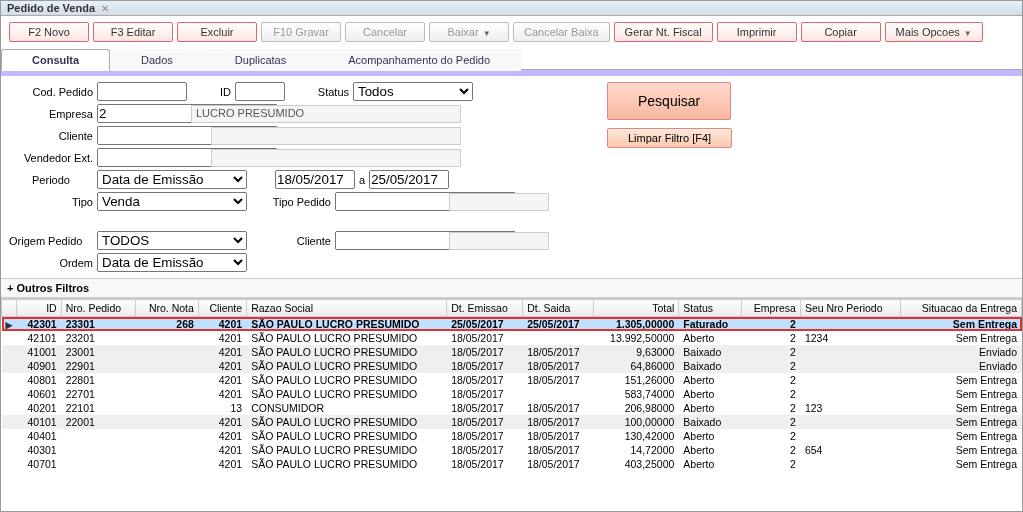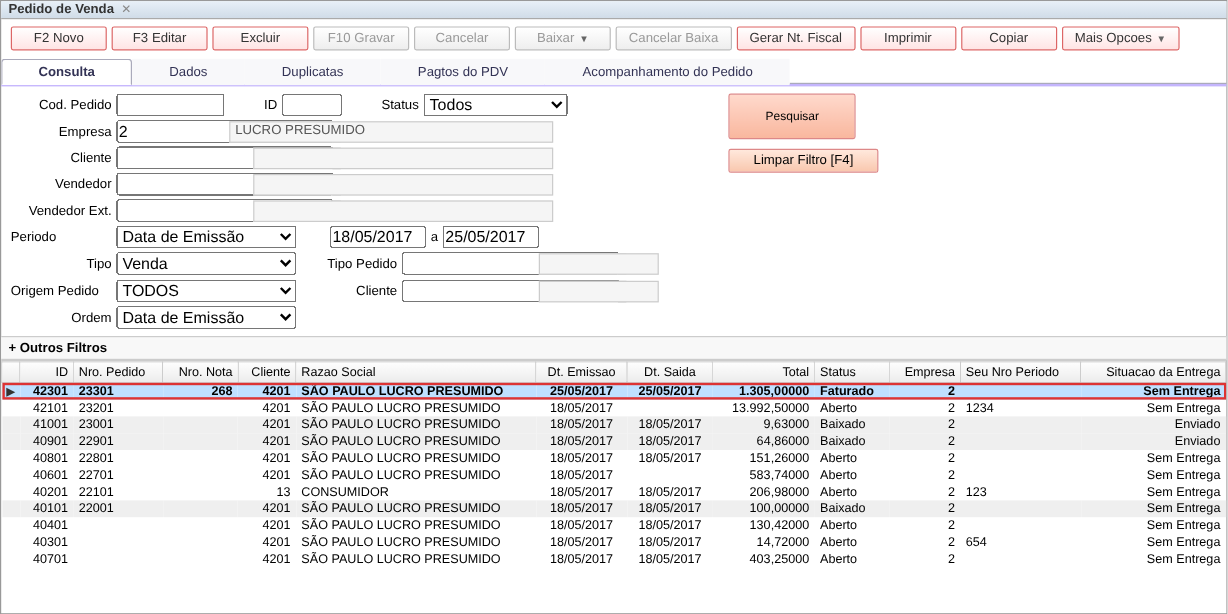--- a/index.html
+++ b/index.html
@@ -12,40 +12,40 @@
 .titlebar .close-x { color: #888; font-size: 10px; cursor:pointer; padding:0 2px; }
 
 
 .toolbar { display: flex; gap: 4px; padding: 6px 8px 4px; align-items: flex-start; flex-wrap: wrap; }
 .btn { border: 1px solid #d66; background: linear-gradient(#fff, #ffe4e4); padding: 3px 10px; font-size: 11px; border-radius: 2px; cursor: pointer; color: #333; min-height:20px; }
 .btn.gray { border-color: #bbb; background: linear-gradient(#fff,#eee); color:#999; }
 .btn.wide { min-width: 80px; }
 .btn .dd { font-size:8px; margin-left:4px; color:#666; }
 
 
-.tabs { display: flex; border-bottom: 2px solid #c4b5fd; margin-top:2px; }
+.tabs { display: flex; border-bottom: 6px solid #c4b5fd; margin-top:2px; }
 .tab { flex: 0 0 auto; padding: 4px 30px; font-size: 11px; cursor: pointer; border-top:1px solid transparent; border-left:1px solid transparent; border-right:1px solid transparent; color:#335; position:relative; top:1px; background:#f8f8fa; }
 .tab.active { background: #fff; font-weight: bold; border-color:#aab; border-bottom:1px solid #fff; border-radius:3px 3px 0 0; }
 .tabs-fill { flex:1; border-bottom:1px solid #aab; }
 .readonly-text { background:#f5f5f5; border:1px solid #ccc; height:18px; padding:1px 4px; font-size:11px; color:#555; }
 .lookup { display:flex; align-items:center; }
 .lookup input { flex:1; }
 .lookup .lbtn { width:18px; height:18px; border:1px solid #aaa; background:linear-gradient(#fff,#eee); margin-left:-1px; display:flex; align-items:center; justify-content:center; font-size:9px; color:#357; cursor:pointer; }
 
-.bigbtn { background: linear-gradient(#ffd9cc,#f9b79e); border:1px solid #d88; height:38px; padding:0 30px; font-size:10px; cursor:pointer; border-radius:2px; }
+.bigbtn { background: linear-gradient(#ffd9cc,#f9b79e); border:1px solid #d88; height:38px; padding:0 30px; font-size:14px; cursor:pointer; border-radius:2px; }
 .smallbtn { background: linear-gradient(#ffe8dc,#f9c7ae); border:1px solid #d88; height:20px; padding:0 20px; font-size:11px; cursor:pointer; border-radius:2px; }
 
 .section-hdr { font-weight: bold; padding: 3px 6px; border-top:1px solid #ccc; border-bottom:1px solid #ccc; background:#f8f8f8; font-size:11px; }
 
 
 .grid-wrap { overflow:auto; border-top:1px solid #ccc; }
 .grid { width:100%; border-collapse:collapse; font-size:10.5px; }
 .grid th { background: linear-gradient(#fdfdfd,#ececec); border:1px solid #ccc; padding:2px 4px; font-weight:normal; text-align:left; white-space:nowrap; position:sticky; top:0; }
 .grid th.r, .grid td.r { text-align:right; }
-.grid th.c, .grid td.c { text-align:center; }
+.grid th.c, .grid td.c { }
 .grid td { padding:1px 4px; white-space:nowrap; border-right:1px solid transparent; }
 .grid tr.selected td { background:#bfe0ff; font-weight:bold; }
 .grid tr.selected { outline:2px solid #d33; outline-offset:-2px; }
 .grid tr.alt td { background:#efefef; }
 .row-indicator { width:12px; text-align:center; color:#333; }
 .grid tr.selected .row-indicator::before { content:"▶"; font-size:9px; color:#333; }
 
 </style>
 </head>
 <body>
@@ -67,21 +67,20 @@
     <button class="btn wide">Gerar Nt. Fiscal</button>
     <button class="btn wide">Imprimir</button>
     <button class="btn wide">Copiar</button>
     <button class="btn wide"><span>Mais Opcoes</span><span class="dd">▼</span></button>
   </div>
 
   <div class="tabs">
     <div class="tab active">Consulta</div>
     <div class="tab">Dados</div>
     <div class="tab">Duplicatas</div>
-    <div class="tab">Pagtos do PDV</div>
     <div class="tab">Acompanhamento do Pedido</div>
     <div class="tabs-fill"></div>
   </div>
 
   <div style="display:flex;">
     <div style="flex:0 0 600px; padding:6px 8px;">
 
       <div style="display:flex; align-items:center; gap:4px; margin-bottom:3px;">
         <label style="width:84px; text-align:right;">Cod. Pedido</label>
         <input style="width: 90px;">
@@ -102,48 +101,40 @@
 
       <div style="display:flex; align-items:center; gap:4px; margin-bottom:3px;">
         <label style="width:84px; text-align:right;">Cliente</label>
         <div class="lookup" style="width:110px;">
             <input style="">
             <span class="lbtn">⌕</span>
           </div>
         <div class="readonly-text" style="width:250px;"></div>
       </div>
 
-      <div style="display:flex; align-items:center; gap:4px; margin-bottom:3px;">
-        <label style="width:84px; text-align:right;">Vendedor</label>
-        <div class="lookup" style="width:110px;">
-            <input style="">
-            <span class="lbtn">⌕</span>
-          </div>
-        <div class="readonly-text" style="width:250px;"></div>
-      </div>
 
       <div style="display:flex; align-items:center; gap:4px; margin-bottom:3px;">
         <label style="width:84px; text-align:right;">Vendedor Ext.</label>
         <div class="lookup" style="width:110px;">
             <input style="">
             <span class="lbtn">⌕</span>
           </div>
         <div class="readonly-text" style="width:250px;"></div>
       </div>
 
       <div style="display:flex; align-items:center; gap:4px; margin-bottom:3px;">
-        <label style="width:84px; text-align:left;">Periodo</label>
+        <label style="width:84px; text-align:center;">Periodo</label>
         <select style="width:150px;"><option>Data de Emissão</option></select>
         <span style="width:20px;"></span>
         <input style="width: 80px;" value="18/05/2017">
         <span>a</span>
         <input style="width: 80px;" value="25/05/2017">
       </div>
 
-      <div style="display:flex; align-items:center; gap:4px; margin-bottom:4px;">
+      <div style="display:flex; align-items:center; gap:4px; margin-bottom:20px;">
         <label style="width:84px; text-align:right;">Tipo</label>
         <select style="width:150px;"><option>Venda</option></select>
         <label style="width:80px; text-align:right;">Tipo Pedido</label>
         <div class="lookup" style="width:110px;">
             <input style="">
             <span class="lbtn">⌕</span>
           </div>
         <div class="readonly-text" style="width:100px;"></div>
       </div>
 

